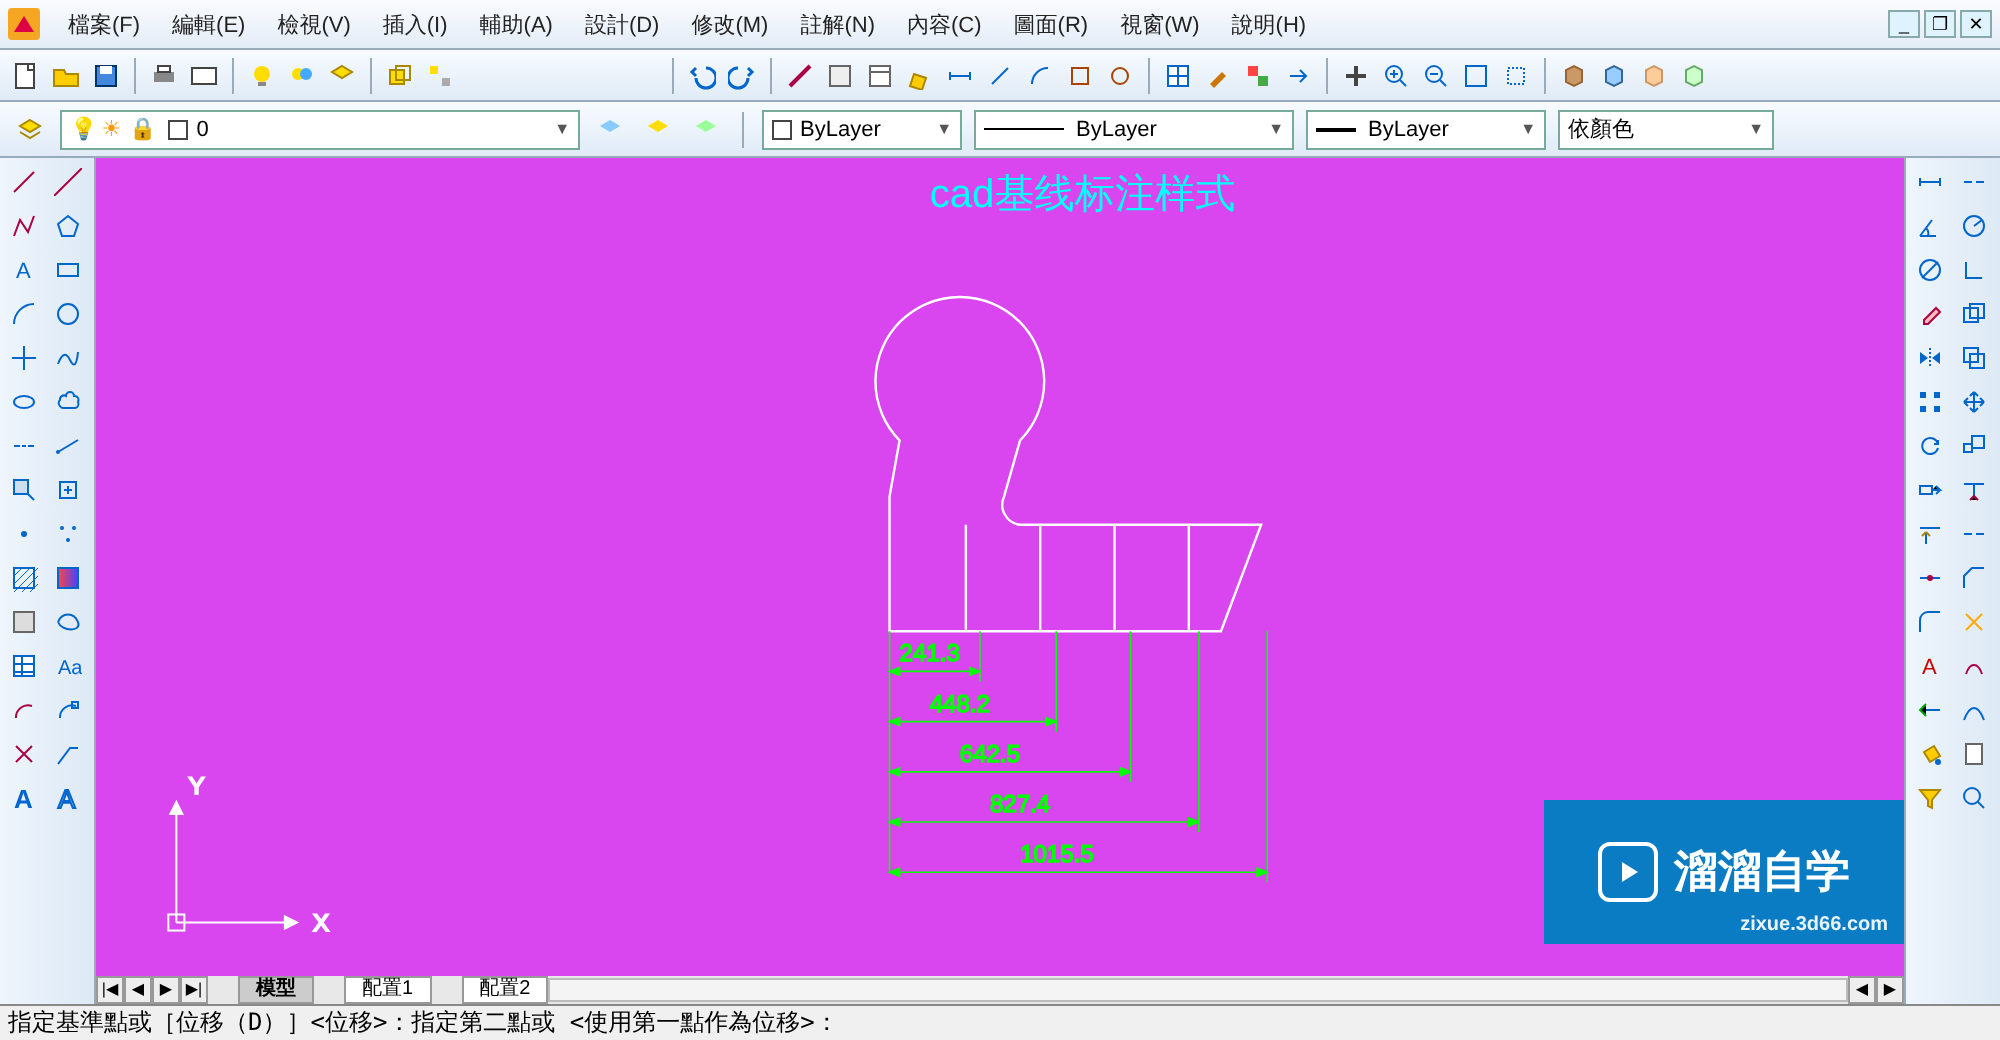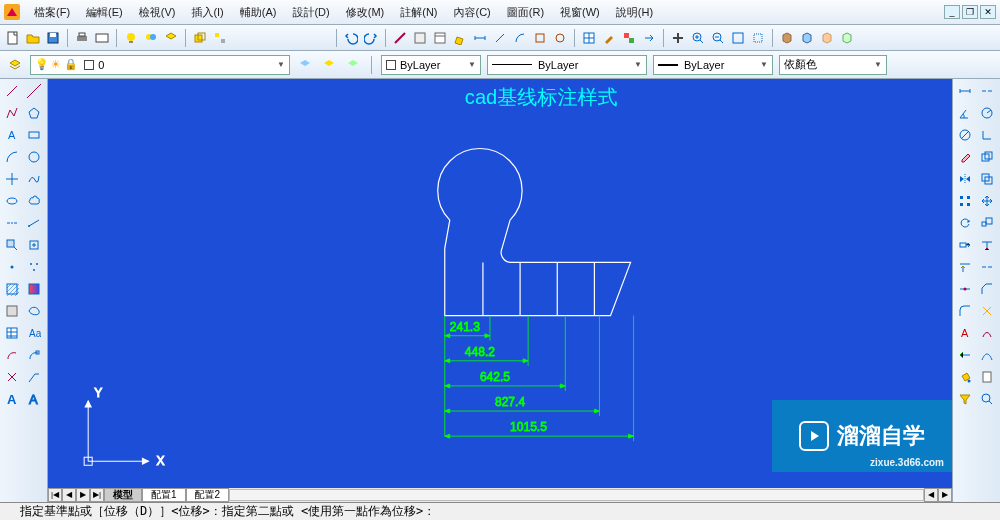--- a/index.html
+++ b/index.html
@@ -17,34 +17,34 @@
 .sep { width: 1px; height: 18px; background: #9ab; margin: 0 3px; }
 .layerbar { height: 28px; background: linear-gradient(#f7fbff,#e0ebf7); display: flex; align-items: center; padding: 2px 6px; gap: 6px; border-bottom: 1px solid #9ab; }
 .combo { height: 20px; border: 1px solid #7a9; background: white; display: flex; align-items: center; padding: 0 4px; font-size: 11px; }
 .combo .dd { margin-left: auto; color: #555; font-size: 8px; }
 
 .middle { flex: 1; display: flex; min-height: 0; }
 .side-tools { width: 48px; background: linear-gradient(90deg,#eef5fc,#dde9f5); display: flex; flex-wrap: wrap; padding: 2px; gap: 2px; border-right: 1px solid #9ab; align-content:flex-start;}
 .side-tools.right { border-right:none; border-left:1px solid #9ab; }
 .side-tools .tb-btn { width: 20px; height: 20px; }
 
-.canvas-wrap { flex: 1; position: relative; background: #1d4ed8; }
+.canvas-wrap { flex: 1; position: relative; background: #d946ef; }
 svg.drawing { width: 100%; height: 100%; display: block; }
 .scroll-h { position: absolute; left:0; right:0; bottom:0; height:14px; background:#e8e8e8; display:flex; align-items:center;}
 .scroll-h .arrow { width:14px; height:14px; border:1px solid #999; background:#eee; text-align:center; font-size:8px; line-height:12px;}
-.scroll-h .tab { height:14px; padding:0 8px; border:1px solid #999; background:#fff; font-size:10px; line-height:12px;}
+.scroll-h .tab { height:14px; padding:0 8px; border:1px solid #999; background:#fff; font-size:10px; line-height:12px;margin-left:15px;}
 .scroll-h .tab.active { background:#ccc; font-weight:bold;}
 .scroll-h .track { flex:1; height:12px; background:#f4f4f4; border:1px solid #bbb;}
 
 .watermark { position:absolute; right:0; bottom:30px; width:180px; height:72px; background:#0a7cc4; color:white; display:flex; align-items:center; justify-content:center; gap:8px; font-size:22px; font-weight:bold;margin-left:39px;}
 .watermark .play { width:30px; height:30px; border:2px solid white; border-radius:6px; display:flex; align-items:center; justify-content:center;}
 .watermark .sub { position:absolute; bottom:4px; right:8px; font-size:10px; font-weight:bold; opacity:0.9;}
 
 .cmdbar { height: 18px; background: #f0f0f0; border-top: 1px solid #888; display: flex; align-items: center; padding: 0 4px; font-size: 12px; color:#222; font-family:"SimSun",monospace;}
-.cmdbar input { border:none; background:transparent; font:inherit; width:100%; outline:none;margin-left:16px;}
+.cmdbar input { border:none; background:transparent; font:inherit; width:100%; outline:none;}
 </style>
 </head>
 <body>
 
 <div class="menubar">
   <span class="menubar-icon">
     <svg viewBox="0 0 16 16">
         <rect width="16" height="16" fill="#f5a623" rx="2"></rect>
         <path d="M3 12 L8 4 L13 12 Z" fill="#d04"></path>
       </svg>

